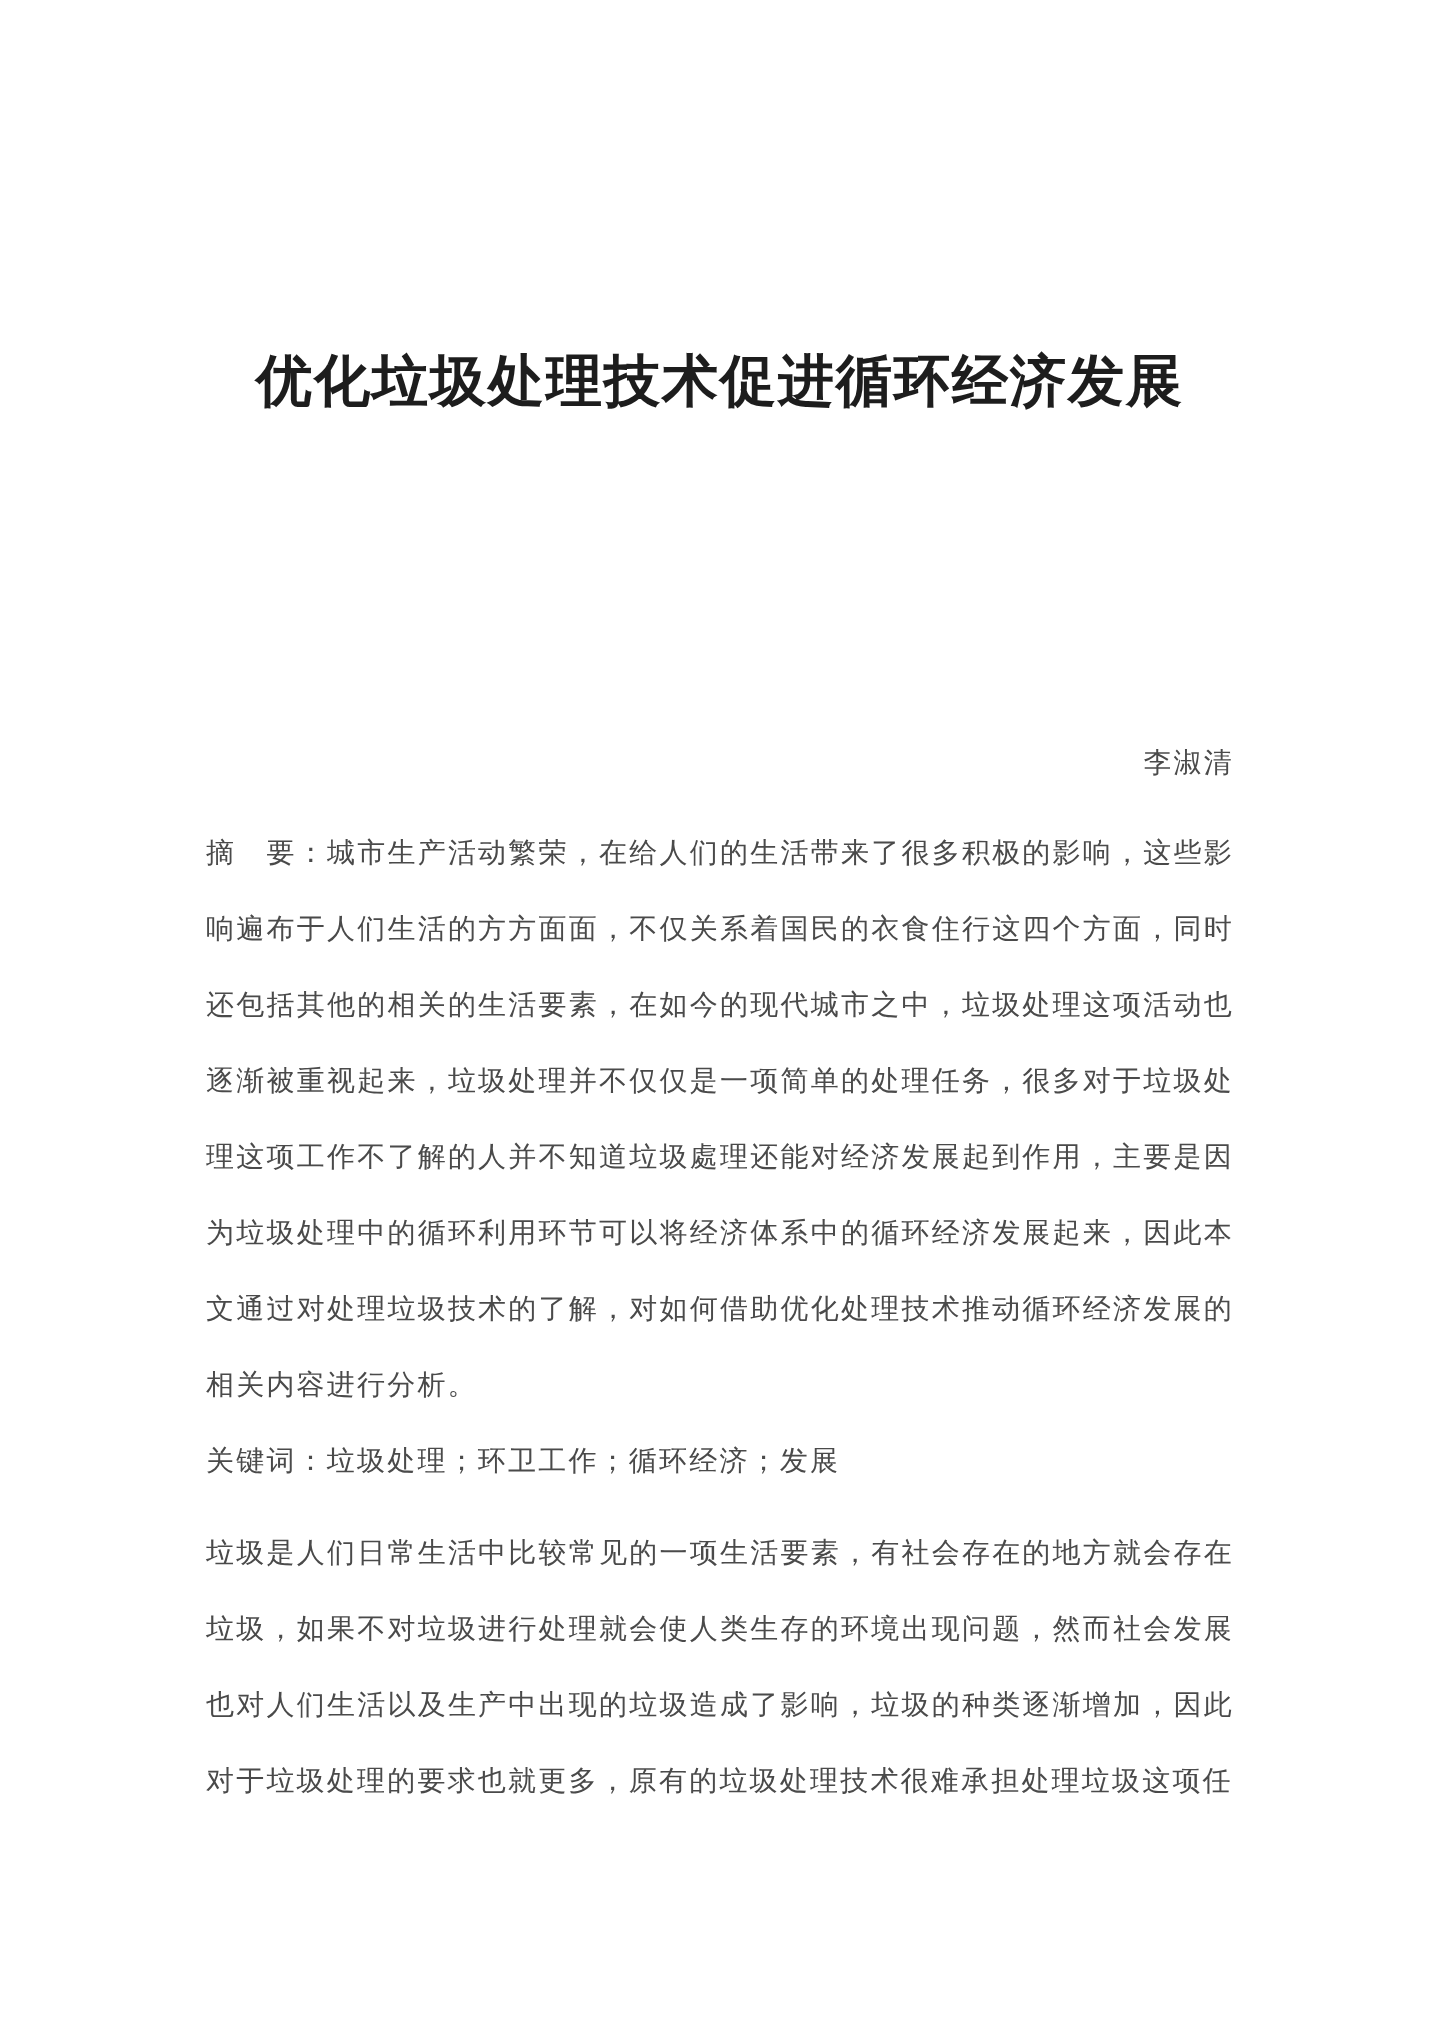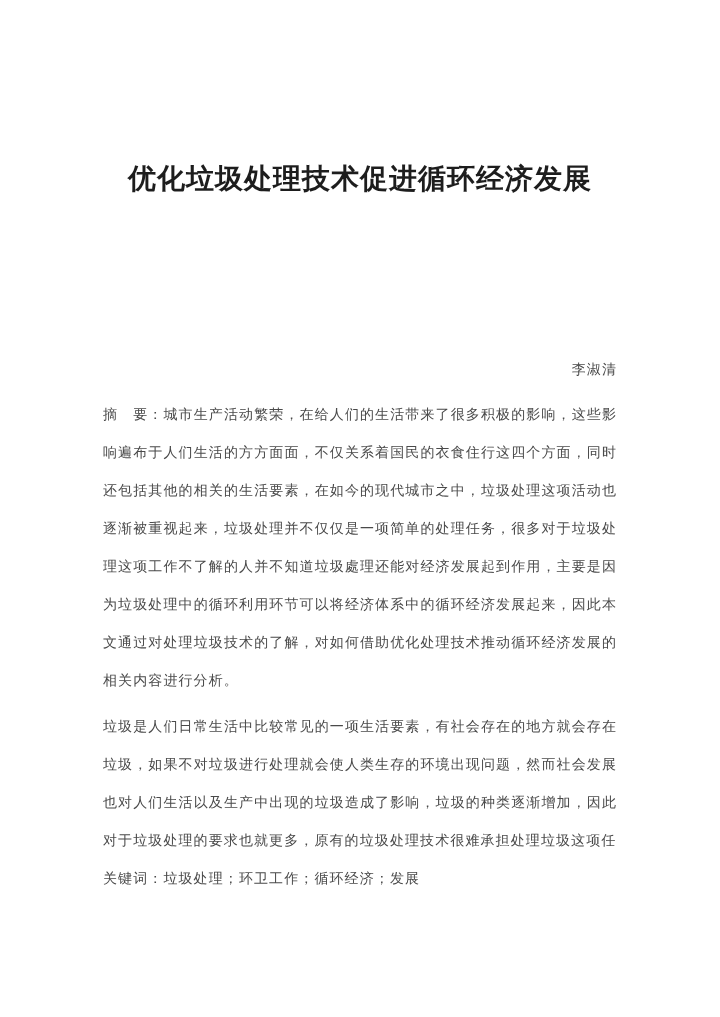--- a/index.html
+++ b/index.html
@@ -13,21 +13,21 @@
     height: 1017px;
     margin: 0 auto;
     background: #ffffff;
     overflow: hidden;
     font-family: "Liberation Serif", "DejaVu Serif", serif;
   }
   .content {
     position: absolute;
     left: 103px;
     right: 103px;
-    top: 0;
+    top: 13px;
   }
   .doc-title {
     margin: 151px 0 0 0;
     padding: 0;
     font-size: 28px;
     line-height: 55px;
     font-weight: 600;
     letter-spacing: 1px;
     text-align: center;
     color: #1d1d1d;
@@ -58,16 +58,16 @@
   }
 </style>
 </head>
 <body>
 
 <div class="page">
   <div class="content">
     <h1 class="doc-title">优化垃圾处理技术促进循环经济发展</h1>
     <p class="author">李淑清</p>
     <p class="para abstract">摘　要：城市生产活动繁荣，在给人们的生活带来了很多积极的影响，这些影响遍布于人们生活的方方面面，不仅关系着国民的衣食住行这四个方面，同时还包括其他的相关的生活要素，在如今的现代城市之中，垃圾处理这项活动也逐渐被重视起来，垃圾处理并不仅仅是一项简单的处理任务，很多对于垃圾处理这项工作不了解的人并不知道垃圾處理还能对经济发展起到作用，主要是因为垃圾处理中的循环利用环节可以将经济体系中的循环经济发展起来，因此本文通过对处理垃圾技术的了解，对如何借助优化处理技术推动循环经济发展的相关内容进行分析。</p>
+    <p class="para keywords">关键词：垃圾处理；环卫工作；循环经济；发展</p>
     <p class="para body-text">垃圾是人们日常生活中比较常见的一项生活要素，有社会存在的地方就会存在垃圾，如果不对垃圾进行处理就会使人类生存的环境出现问题，然而社会发展也对人们生活以及生产中出现的垃圾造成了影响，垃圾的种类逐渐增加，因此对于垃圾处理的要求也就更多，原有的垃圾处理技术很难承担处理垃圾这项任</p>
-    <p class="para keywords">关键词：垃圾处理；环卫工作；循环经济；发展</p>
   </div>
 </div>
 
 </body></html>

